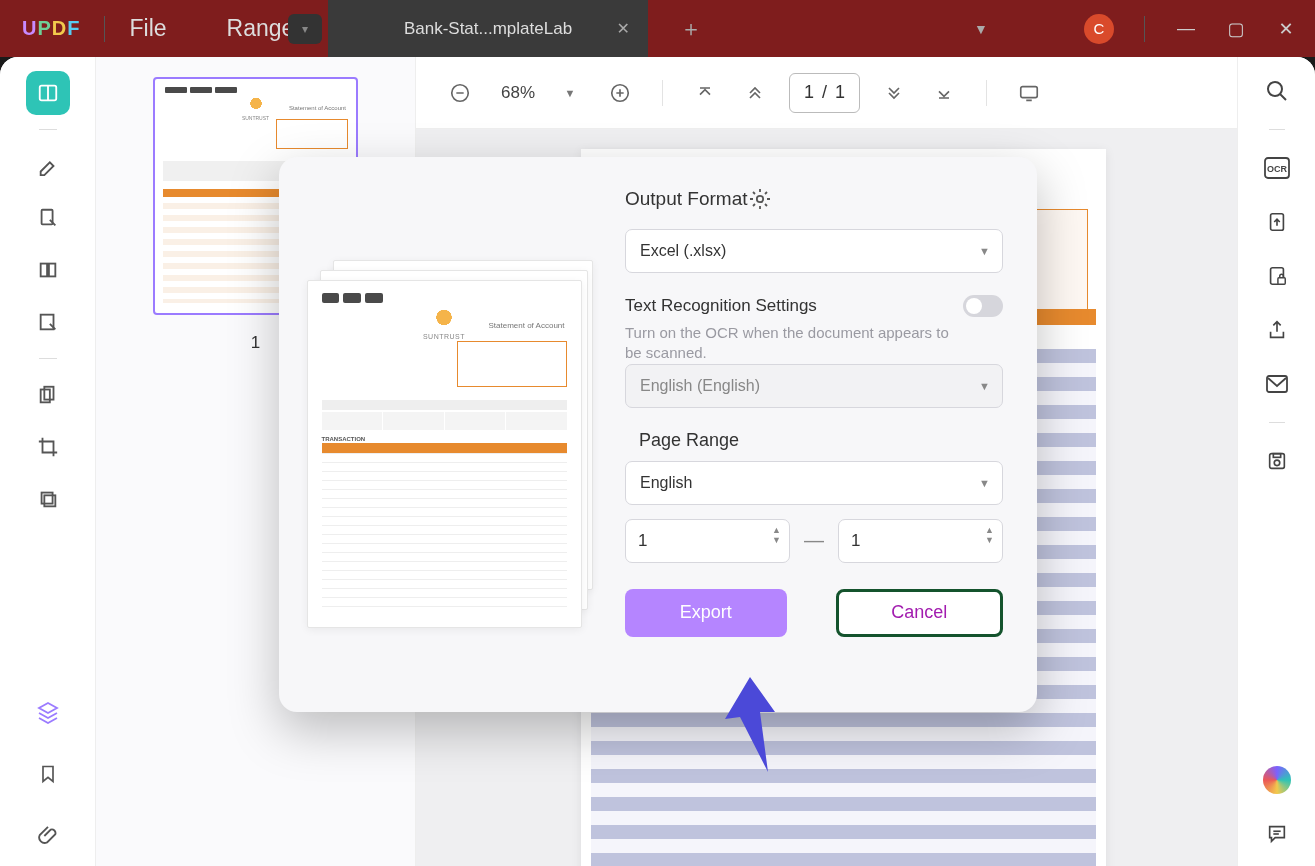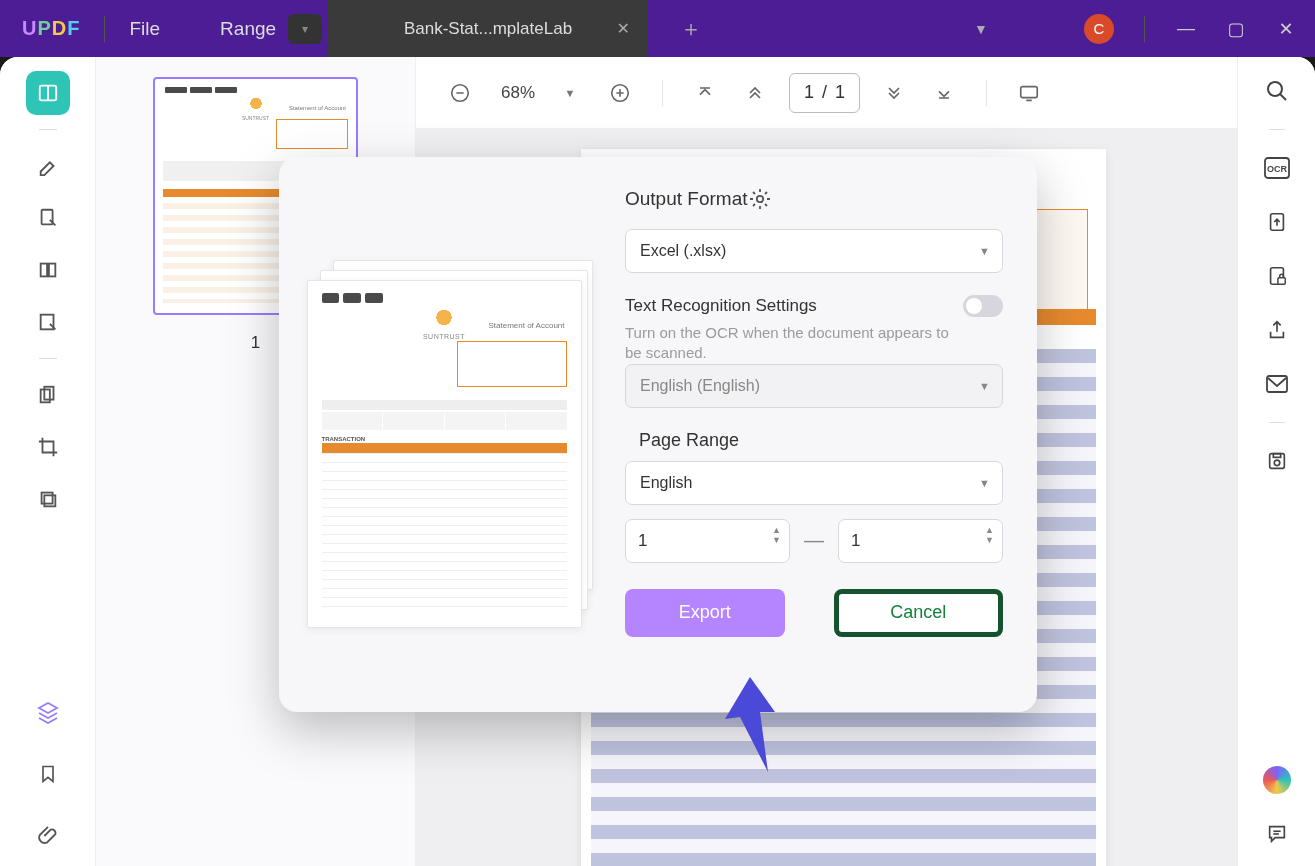--- a/index.html
+++ b/index.html
@@ -1,24 +1,24 @@
 <!DOCTYPE html>
 <html><head>
 <meta charset="utf-8">
 <style>
 * { box-sizing: border-box; margin: 0; padding: 0; font-family: "Segoe UI", Arial, sans-serif; }
 html, body { width: 1315px; height: 866px; overflow: hidden; background:#1a1a1a; }
 
 
-.titlebar { height: 57px; background:#4c1d95; display:flex; align-items:center; color:#ccc; position:relative; }
+.titlebar { height: 57px; background:#7f1d1d; display:flex; align-items:center; color:#ccc; position:relative; }
 .logo { margin-left:22px; font-weight:800; font-size:20px; letter-spacing:1px; }
 .logo span:nth-child(1){color:#c88bff;} .logo span:nth-child(2){color:#6fcf97;}
 .logo span:nth-child(3){color:#f2c94c;} .logo span:nth-child(4){color:#56ccf2;}
 .tb-sep { width:1px; height:26px; background:#555; margin:0 24px; }
-.menu { color:#ddd; font-size:19px; margin-right:60px; cursor:pointer; }
+.menu { color:#ddd; font-size:23px; margin-right:60px; cursor:pointer; }
 .tab { position:absolute; left:328px; top:0; height:57px; width:320px; background:#3a3a3a; border-radius:0 0 0 0; display:flex; align-items:center; justify-content:center; color:#ddd; font-size:17px; }
 .tab .x { position:absolute; right:18px; color:#aaa; font-size:16px; cursor:pointer;}
 .tab .small-tab { position:absolute; left:-40px; top:14px; width:34px; height:30px; background:#333; border-radius:6px; display:flex;align-items:center;justify-content:center;color:#888;font-size:12px;}
 .newtab { position:absolute; left:680px; color:#aaa; font-size:22px; cursor:pointer;}
 .rightctrls { position:absolute; right:18px; display:flex; align-items:center; gap:28px; }
 .rightctrls .wbtn{ color:#ccc; font-size:18px; cursor:pointer; width:22px; text-align:center;}
 .avatar { width:30px;height:30px;border-radius:50%;background:#d94a2b;color:#fff;display:flex;align-items:center;justify-content:center;font-size:15px;}
 .dd { position:absolute; left:974px; color:#aaa; font-size:14px; cursor:pointer;}
 
 
@@ -91,21 +91,21 @@
 .toggle{width:40px;height:22px;border-radius:11px;background:#d6d6dc;position:relative;cursor:pointer;}
 .toggle::after{content:"";position:absolute;left:3px;top:3px;width:16px;height:16px;border-radius:50%;background:#fff;}
 .range-row{display:flex;align-items:center;gap:14px;margin-top:14px;}
 .numbox{flex:1;height:44px;background:#fff;border:1px solid #d7d7dd;border-radius:7px;display:flex;align-items:center;padding:0 12px;font-size:17px;position:relative;}
 .spin{position:absolute;right:8px;top:6px;display:flex;flex-direction:column;gap:1px;color:#888;font-size:9px;line-height:1;}
 .spin span{cursor:pointer;}
 .dash{color:#888;font-size:20px;}
 .btn-row{display:flex;gap:36px;margin-top:26px;}
 .btn{flex:1;height:48px;border-radius:8px;display:flex;align-items:center;justify-content:center;font-size:18px;cursor:pointer;}
 .btn.primary{background:#b585ff;color:#fff;}
-.btn.secondary{background:#fff;border:5px solid #14532d;color:#15803d;margin-left:13px;}
+.btn.secondary{background:#fff;border:3px solid #14532d;color:#a21caf;margin-left:13px;}
 
 
 .arrow{position:absolute;left:720px;top:620px;pointer-events:none;}
 
 
 .t-tabs{display:flex;gap:3px;margin-bottom:4px;}
 .t-tabs div{background:#4a4a4a;height:6px;width:22px;border-radius:1px;}
 .t-logo{width:22px;height:18px;background:radial-gradient(circle at 50% 35%,#f5b44a 0 35%,transparent 36%);margin:2px auto 0;}
 .t-logo-txt{text-align:center;font-size:5px;color:#888;margin-bottom:4px;}
 .t-soa{position:absolute;right:10px;top:26px;font-size:6px;color:#777;}

